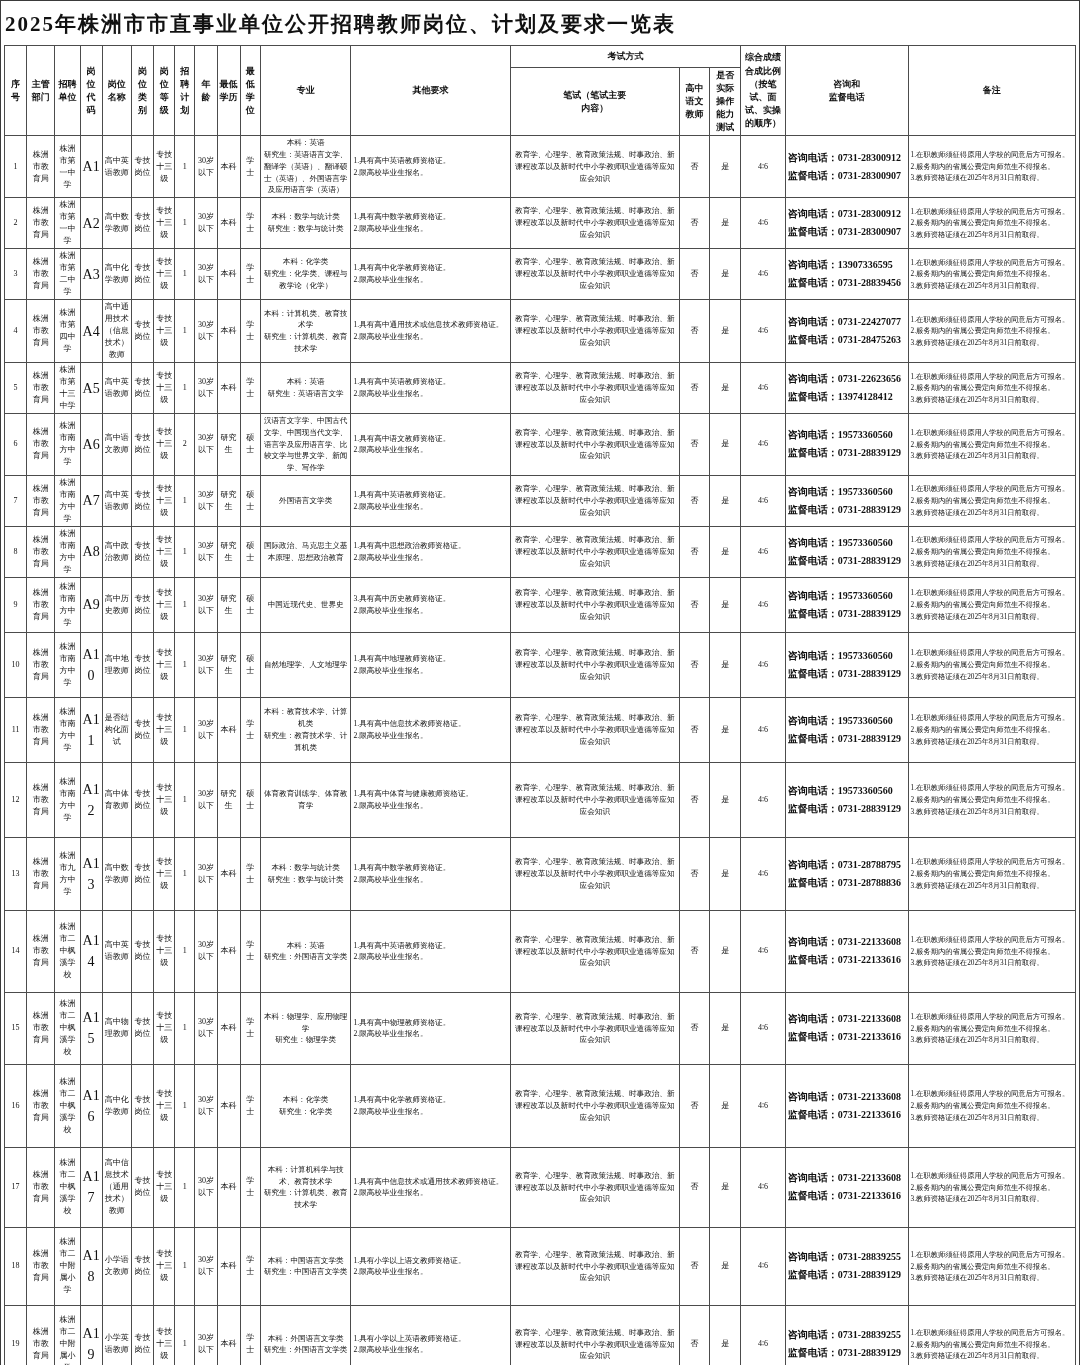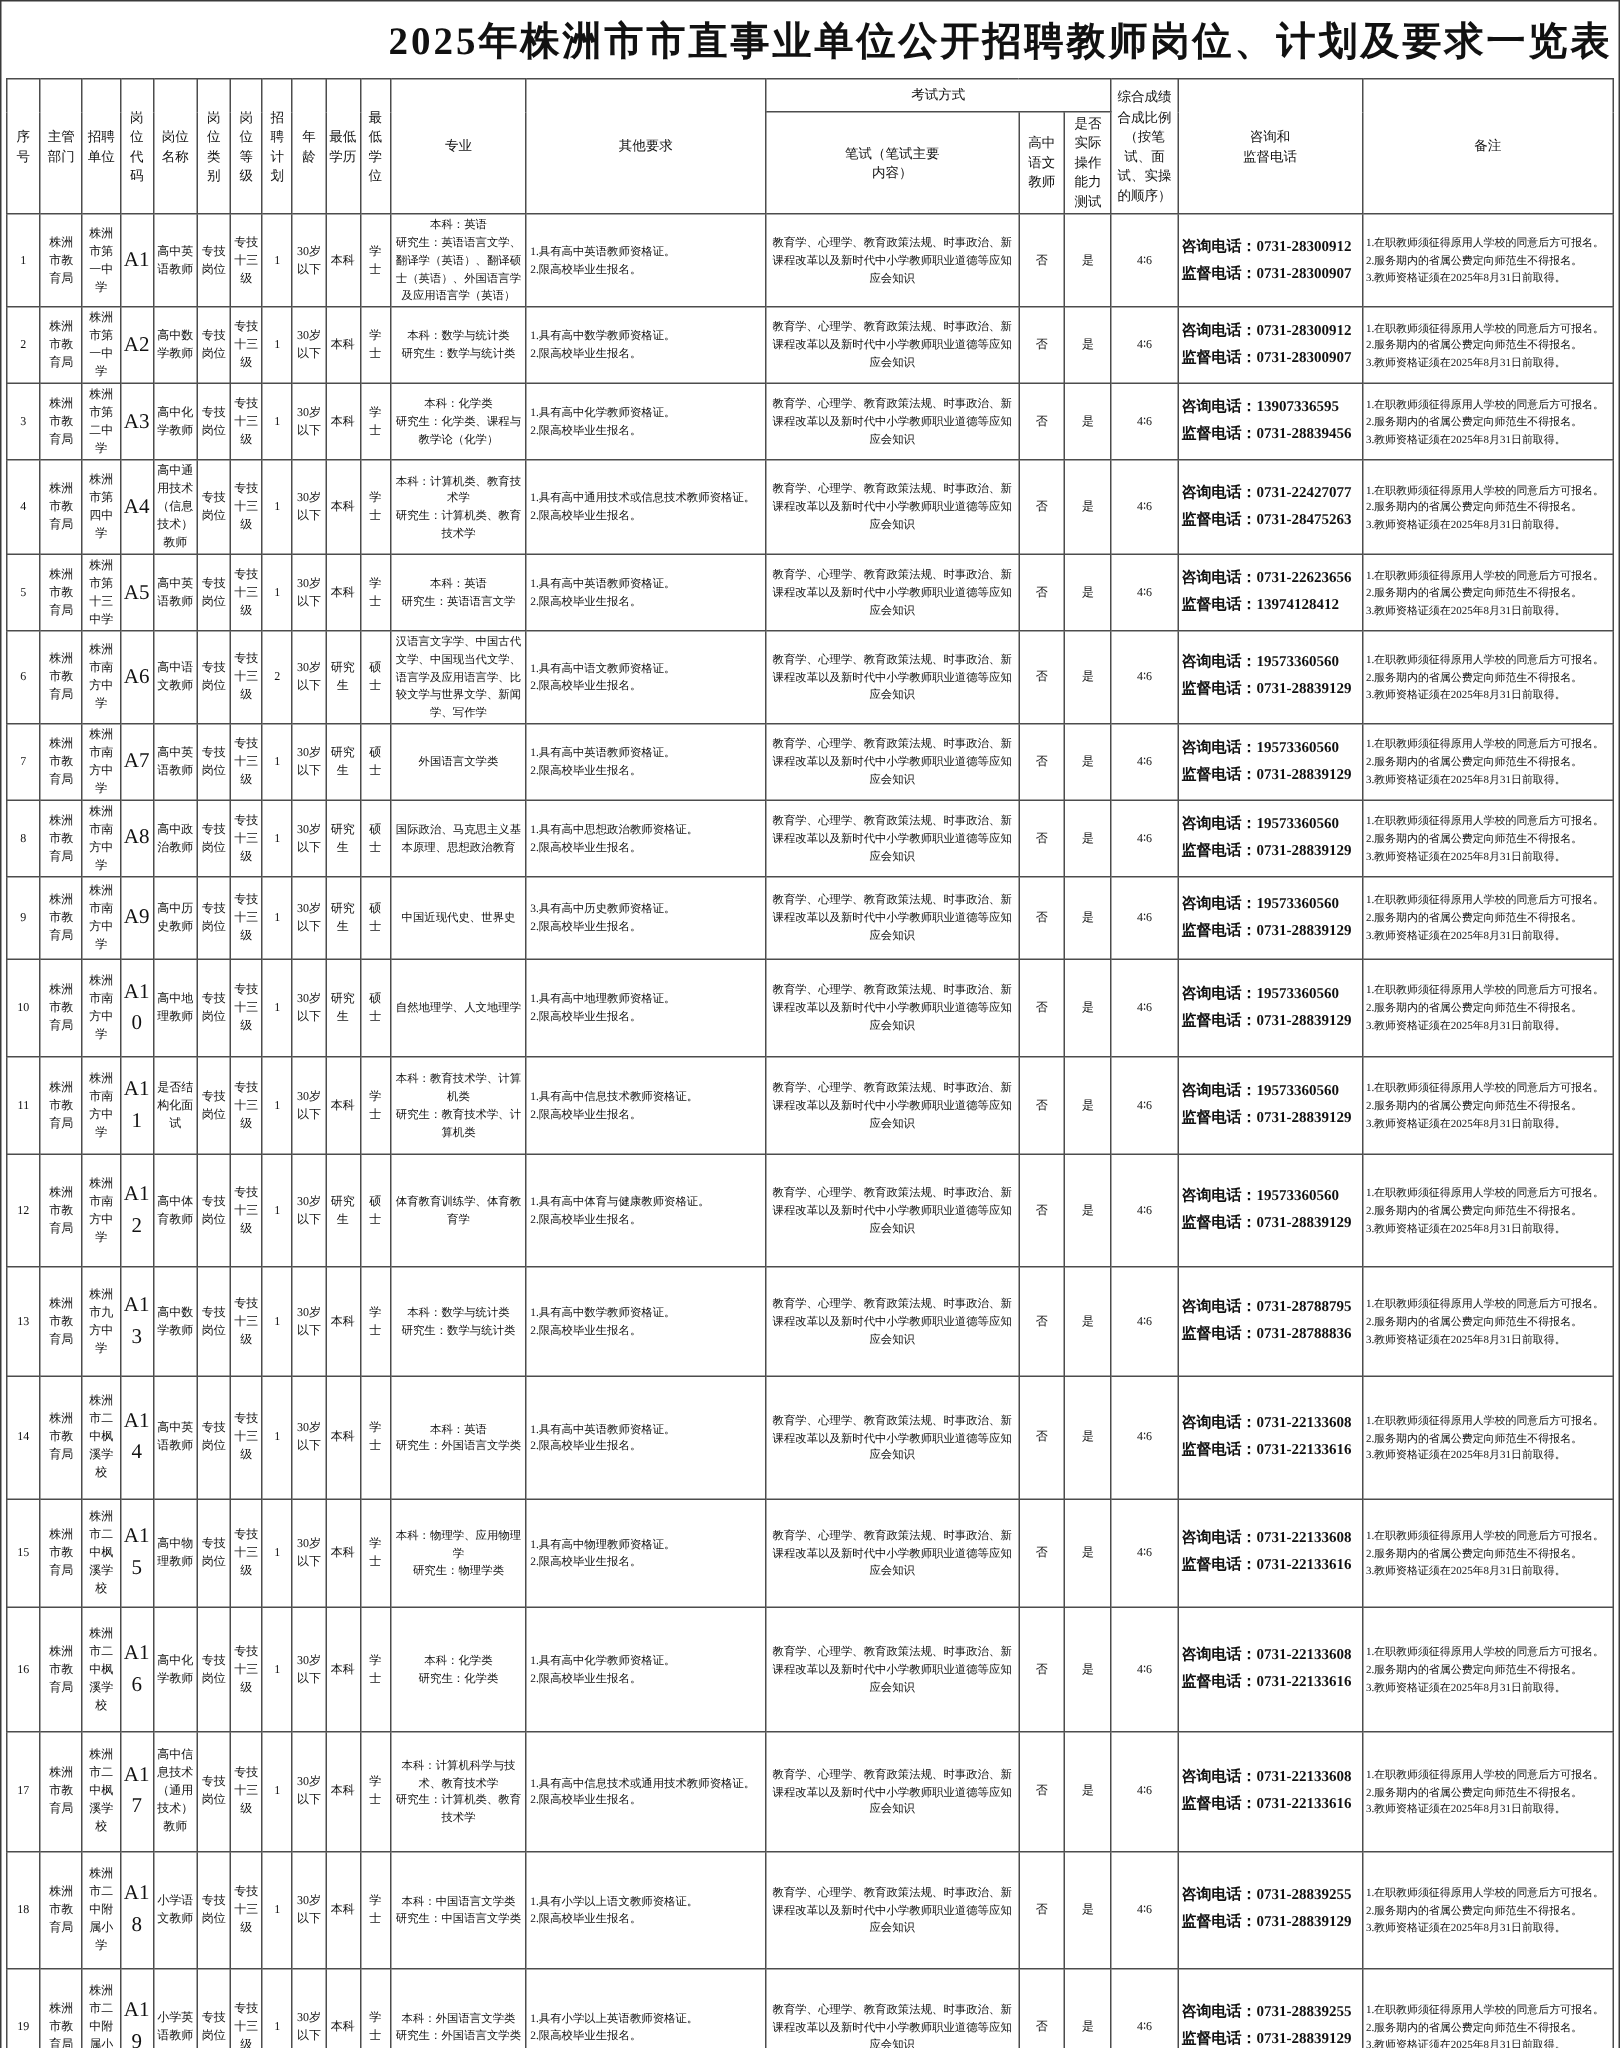--- a/index.html
+++ b/index.html
@@ -1,23 +1,23 @@
 <!DOCTYPE html>
 <html><head>
 <meta charset="utf-8">
 <style>
   html,body{margin:0;padding:0;background:#fff;}
   body{width:1080px;font-family:"Liberation Serif","DejaVu Serif",serif;color:#111;}
   .sheet{box-sizing:border-box;width:1080px;min-height:1365px;border:1px solid #3a3a3a;background:#fff;}
   .attachment{font-size:11px;font-weight:bold;padding:3px 0 2px 6px;border-bottom:1px solid #555;}
   .title-band{padding:9px 4px 7px;}
-  .title{text-align:right;font-size:26px;font-weight:bold;letter-spacing:2px;}
+  .title{text-align:left;font-size:21px;font-weight:bold;letter-spacing:2px;}
   table{width:calc(100% - 6px);margin:0 3px 3px;border-collapse:collapse;table-layout:fixed;}
   th,td{border:1px solid #4c4c4c;vertical-align:middle;text-align:center;padding:1px 2px;word-break:break-all;overflow:hidden;}
-  thead th{font-weight:normal;font-size:9px;line-height:1.45;white-space:pre-line;}
+  thead th{font-weight:bold;font-size:9px;line-height:1.45;white-space:pre-line;}
   thead tr.group-row{height:22px;}
   thead tr.sub-row{height:46px;}
   td{font-size:8px;line-height:1.5;white-space:pre-line;font-weight:normal;}
   td.left{text-align:left;}
   td.major,td.other,td.written{font-size:7.6px;line-height:1.55;margin-left:32px;}
   td.remark{font-size:7.3px;line-height:1.6;}
   td.phone{font-size:10px;font-weight:700;line-height:1.8;}
   td.code{font-size:14px;}
 </style>
 </head>

